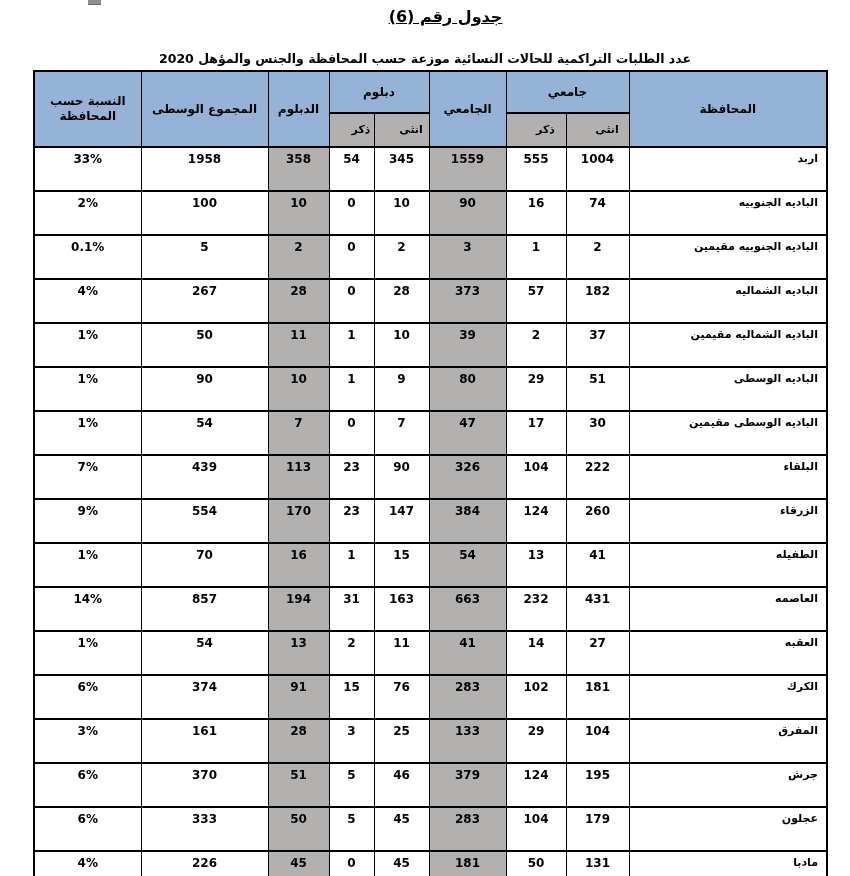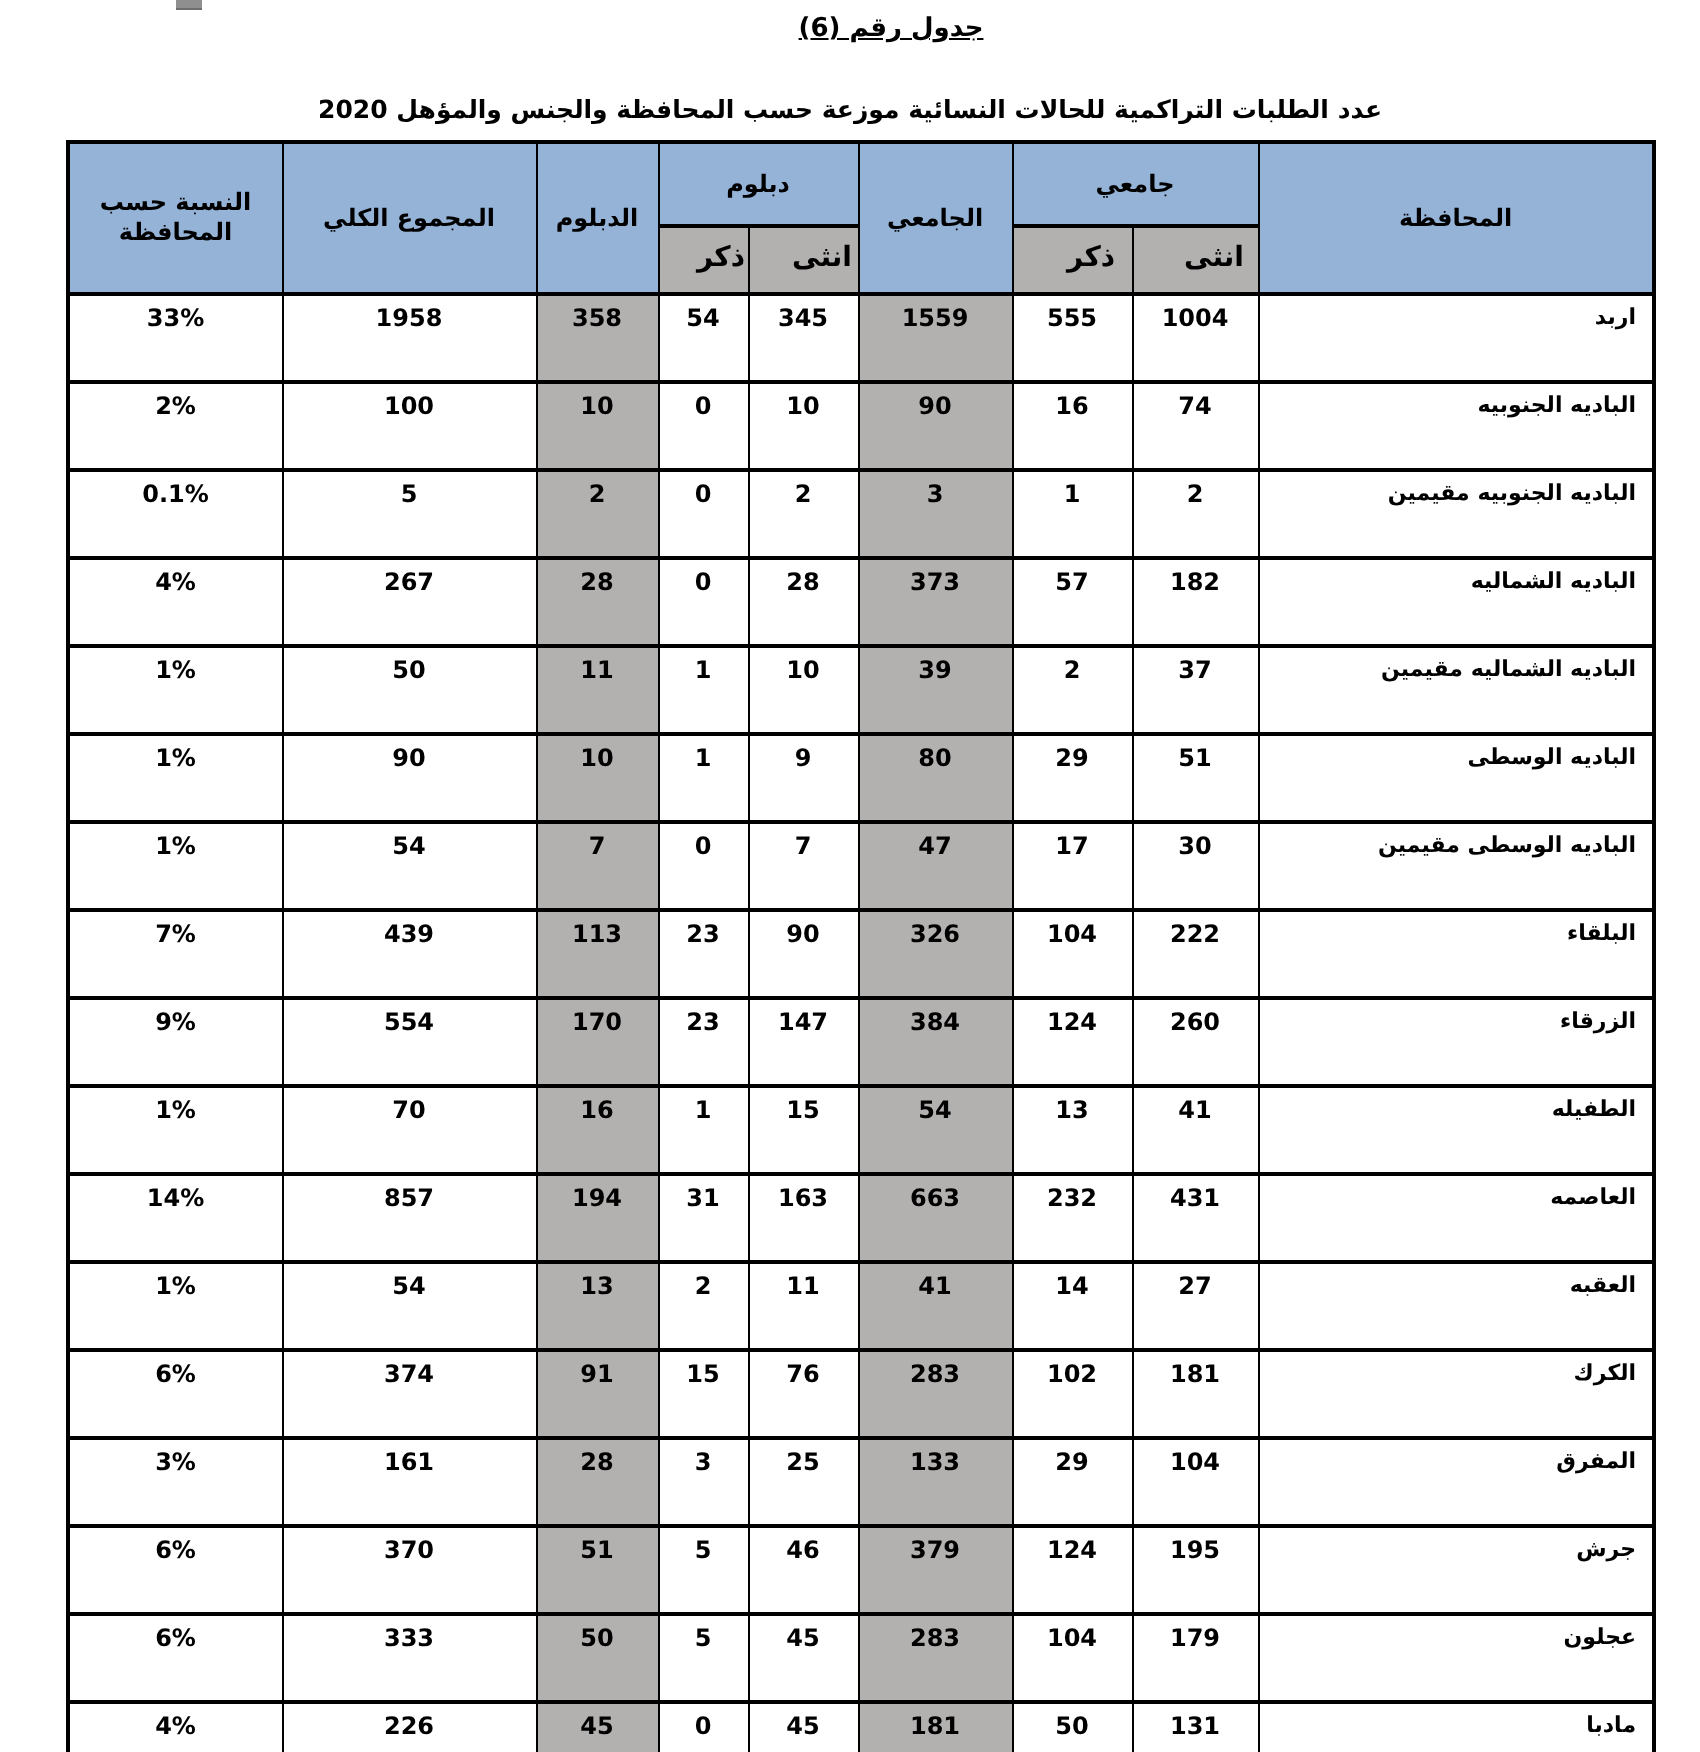--- a/index.html
+++ b/index.html
@@ -13,21 +13,21 @@
   }
   .top-artifact{
     position:absolute;left:88px;top:0;
     width:13px;height:4px;
     background:#8f8f8f;border-bottom:1px solid #6e6e6e;
   }
   .title{
     padding-top:7px;
     text-align:center;
     direction:rtl;
-    font-size:13px;font-weight:bold;
+    font-size:16px;font-weight:bold;
     text-decoration:underline;
     padding-left:41px;
   }
   .subtitle{
     margin-top:25px;
     text-align:center;
     direction:rtl;
     font-size:12.5px;font-weight:bold;
   }
   table.main{
@@ -45,21 +45,21 @@
     font-weight:bold;
     overflow:hidden;
   }
   th{
     vertical-align:middle;
     text-align:center;
     font-size:12px;
     line-height:1.25;
   }
   tr.h1 th{height:38px;}
-  tr.h2 th{height:30px;font-size:14px;padding-left:20px;}
+  tr.h2 th{height:30px;font-size:11px;padding-left:20px;}
   .blue{background:var(--header-blue,#95b3d7);}
   .grayc{background:var(--shaded-gray,#b3b0b0);}
   td{
     height:37px;
     vertical-align:top;
     text-align:center;
     font-size:12px;
     padding-top:4px;
     background:#fff;
   }
@@ -94,21 +94,21 @@
       <col style="width:127px">
       <col style="width:107px">
     </colgroup>
     <thead>
       <tr class="h1">
         <th rowspan="2" class="blue">المحافظة</th>
         <th colspan="2" class="blue">جامعي</th>
         <th rowspan="2" class="blue">الجامعي</th>
         <th colspan="2" class="blue">دبلوم</th>
         <th rowspan="2" class="blue">الدبلوم</th>
-        <th rowspan="2" class="blue">المجموع الكلي</th>
+        <th rowspan="2" class="blue">المجموع الوسطى</th>
         <th rowspan="2" class="blue">النسبة حسب المحافظة</th>
       </tr>
       <tr class="h2">
         <th class="grayc">انثى</th>
         <th class="grayc">ذكر</th>
         <th class="grayc">انثى</th>
         <th class="grayc">ذكر</th>
       </tr>
     </thead>
     <tbody>

